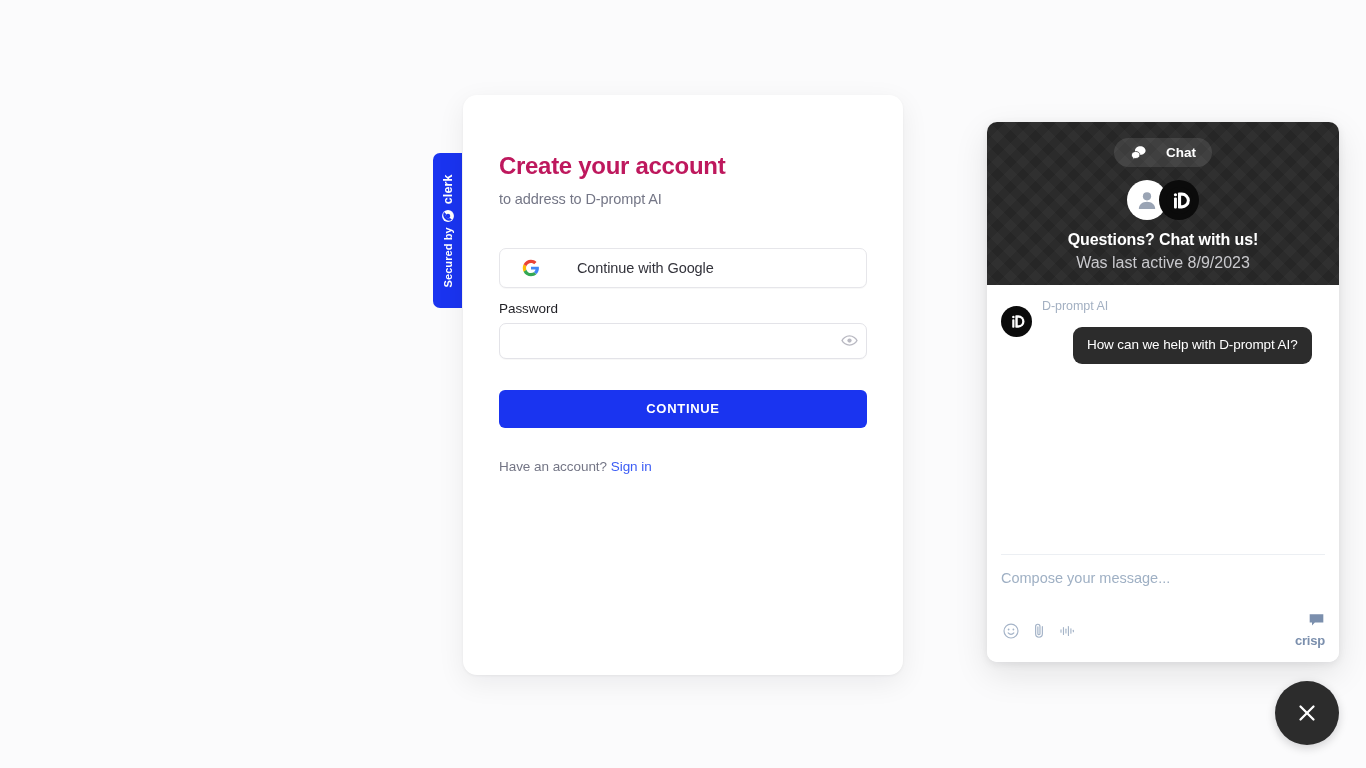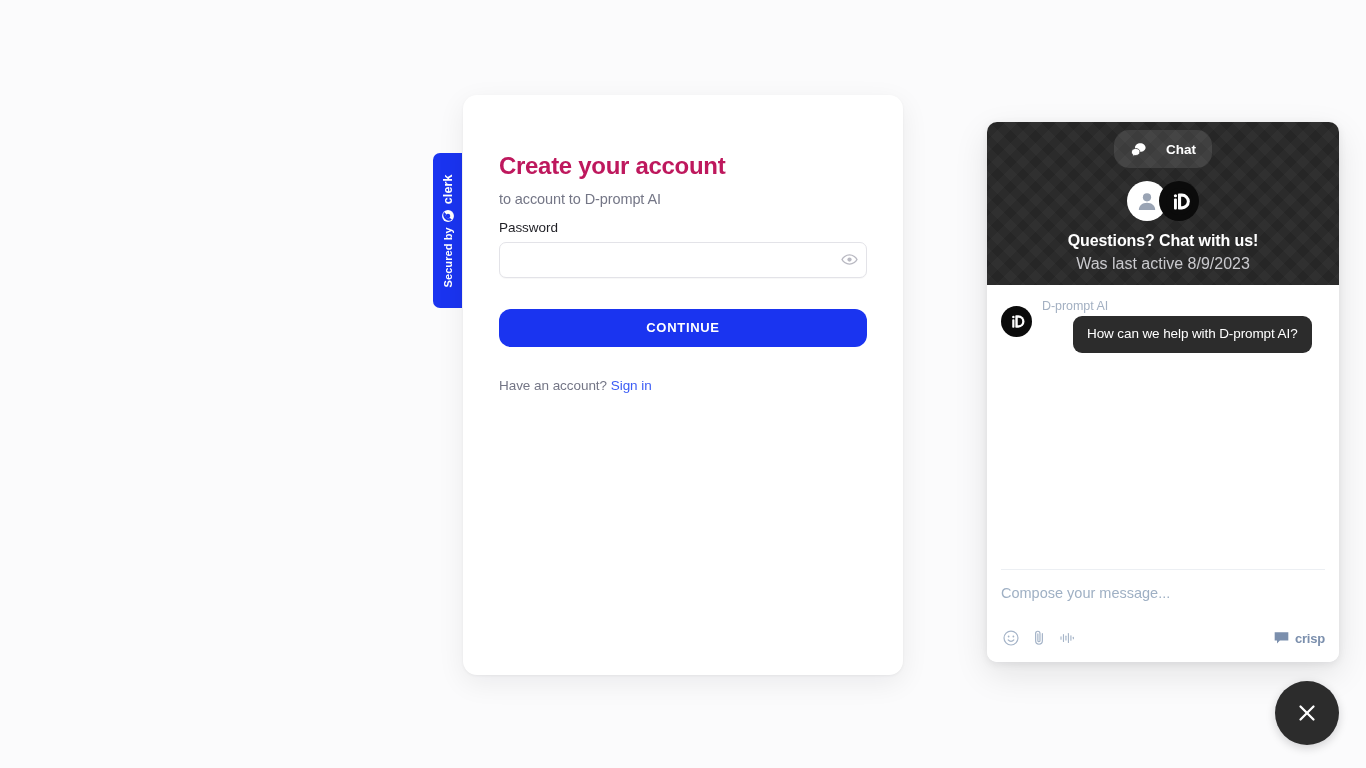--- a/index.html
+++ b/index.html
@@ -167,21 +167,21 @@
     align-items: center;
     justify-content: center;
   }
 
   #continue-button {
     margin-top: 31px;
     width: 368px;
     height: 38px;
     background: #1a34f0;
     border: none;
-    border-radius: 12px;
+    border-radius: 6px;
     color: #ffffff;
     font-family: "Liberation Sans", sans-serif;
     font-size: 13px;
     font-weight: bold;
     letter-spacing: .7px;
     cursor: pointer;
   }
 
   #signin-row {
     margin-top: 31px;
@@ -219,22 +219,22 @@
       repeating-linear-gradient(45deg, rgba(255,255,255,.022) 0 9px, rgba(255,255,255,0) 9px 18px),
       repeating-linear-gradient(-45deg, rgba(255,255,255,.022) 0 9px, rgba(255,255,255,0) 9px 18px);
     display: flex;
     flex-direction: column;
     align-items: center;
     flex: none;
     position: relative;
   }
 
   #chat-pill {
-    margin-top: 8px;
-    height: 38px;
+    margin-top: 16px;
+    height: 29px;
     padding: 0 16px;
     border-radius: 15px;
     background: rgba(255,255,255,.10);
     display: flex;
     align-items: center;
     gap: 19px;
     cursor: pointer;
   }
   #chat-pill .pill-label {
     color: #ffffff;
@@ -298,21 +298,21 @@
     flex: none;
     margin-top: 7px;
     display: flex;
     align-items: center;
     justify-content: center;
   }
   .msg-body { display: flex; flex-direction: column; }
   .msg-sender {
     font-size: 12.5px;
     color: #a3b0c2;
-    margin-bottom: 3px;
+    margin-bottom: 14px;
     letter-spacing: -.05px;
   }
   .msg-bubble {
     background: #2c2c2c;
     color: #ffffff;
     font-size: 13.5px;
     border-radius: 9px;
     padding: 10px 14px;
     line-height: 1.25;
     letter-spacing: -.1px;
@@ -355,20 +355,21 @@
     display: flex;
     align-items: center;
     justify-content: center;
   }
   #crisp-branding {
     margin-left: auto;
     display: flex;
     align-items: flex-end;
     gap: 5px;
     cursor: pointer;
+    flex-direction: column;
   }
   #crisp-branding .crisp-word {
     font-size: 13px;
     font-weight: bold;
     color: #7b8fad;
     letter-spacing: -.2px;
   }
 
   
   #chat-close-button {
@@ -399,22 +400,31 @@
       <circle cx="12" cy="12" r="4.2" fill="#1a34f0"></circle>
       <path d="M19.2 4.9 L15.6 8.5 A5.2 5.2 0 0 0 8.5 15.6 L4.9 19.2 A10.4 10.4 0 0 1 19.2 4.9 Z" fill="#1a34f0"></path>
     </svg>
     <span class="clerk-word">clerk</span>
   </div>
 </div>
 
 <div id="signup-card">
 
   <h1 id="signup-title">Create your account</h1>
-  <div id="signup-subtitle">to account to D-prompt AI</div>
-
+  <div id="signup-subtitle">to address to D-prompt AI</div>
+
+  <div id="google-button">
+    <svg class="g-icon" viewBox="0 0 48 48">
+      <path fill="#4285F4" d="M45.1 24.5c0-1.6-.1-2.8-.4-4.1H24v7.4h12.1c-.2 2-1.6 5-4.5 7l-.1.3 6.5 5 .5.1c4.1-3.8 6.6-9.4 6.6-15.7z"></path>
+      <path fill="#34A853" d="M24 46c5.9 0 10.9-1.9 14.5-5.3l-6.9-5.4c-1.8 1.3-4.3 2.2-7.6 2.2-5.8 0-10.7-3.8-12.5-9.1l-.3 0-6.8 5.2-.1.3C8 41.3 15.4 46 24 46z"></path>
+      <path fill="#FBBC05" d="M11.5 28.4c-.5-1.4-.7-2.9-.7-4.4s.3-3 .7-4.4v-.3l-6.9-5.3-.2.1A22 22 0 0 0 2 24c0 3.5.9 6.9 2.4 9.9l7.1-5.5z"></path>
+      <path fill="#EA4335" d="M24 10.5c4.1 0 6.9 1.8 8.5 3.3l6.2-6C34.9 4.3 29.9 2 24 2 15.4 2 8 6.7 4.4 14.1l7.1 5.5c1.8-5.3 6.7-9.1 12.5-9.1z"></path>
+    </svg>
+    <span class="g-label">Continue with Google</span>
+  </div>
 
 
 
   <div class="field-group" id="password-group">
     <label class="field-label">Password</label>
     <div class="field-input-wrap">
       <input class="field-input" id="password-input" type="password" placeholder="" style="">
       <button id="password-toggle">
         <svg viewBox="0 0 24 24" width="17" height="17">
           <path d="M12 5.5C6.8 5.5 2.7 9.4 1.5 12c1.2 2.6 5.3 6.5 10.5 6.5S21.3 14.6 22.5 12C21.3 9.4 17.2 5.5 12 5.5z" fill="none" stroke="#b9b9c2" stroke-width="2"></path>

